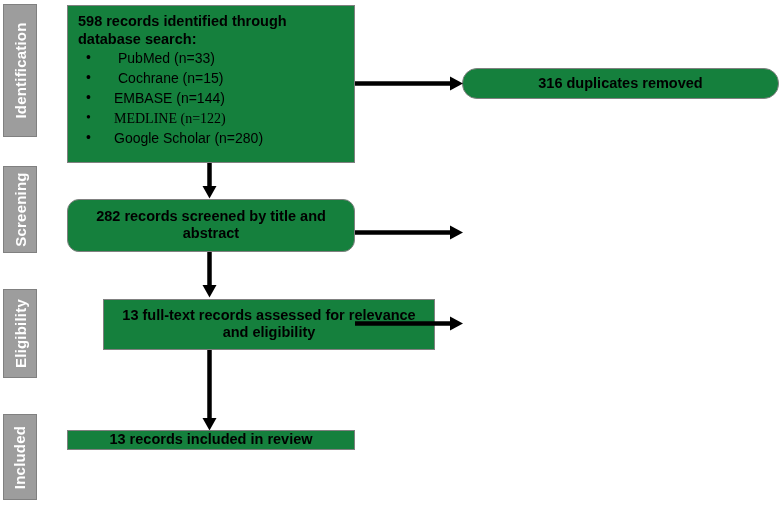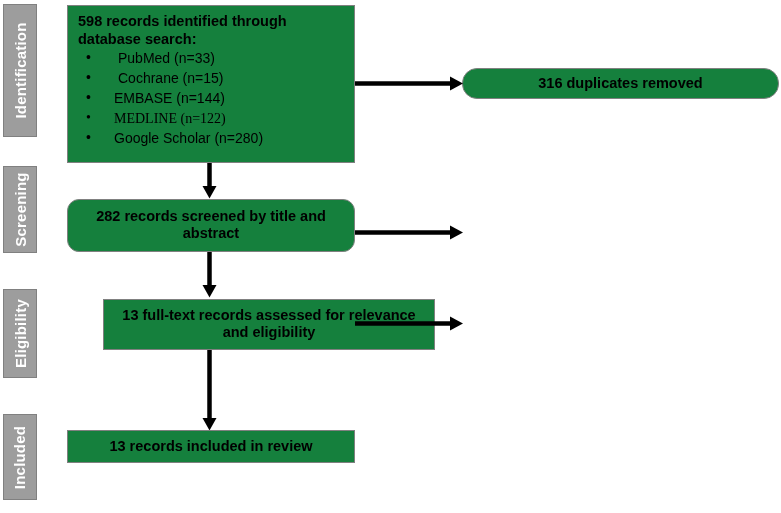--- a/index.html
+++ b/index.html
@@ -202,19 +202,19 @@
     </svg>
   </div>
 
   <div class="arrow" style="left:202px; top:350px;">
     <svg width="15" height="81" viewBox="0 0 15 81">
       <line x1="7.5" y1="0" x2="7.5" y2="70" stroke="#000" stroke-width="4.5"></line>
       <polygon points="0.5,68 7.5,80.5 14.5,68" fill="#000"></polygon>
     </svg>
   </div>
 
-  <div class="flow-box" style="left:67px; top:430px; width:288px; height:33px;">
+  <div class="flow-box" style="left:67px; top:430px; width:288px; height:20px;">
     <div class="box-inner">
       <div class="box-title centered">13 records included in review</div>
     </div>
   </div>
 
 </div>
 
 </body></html>

